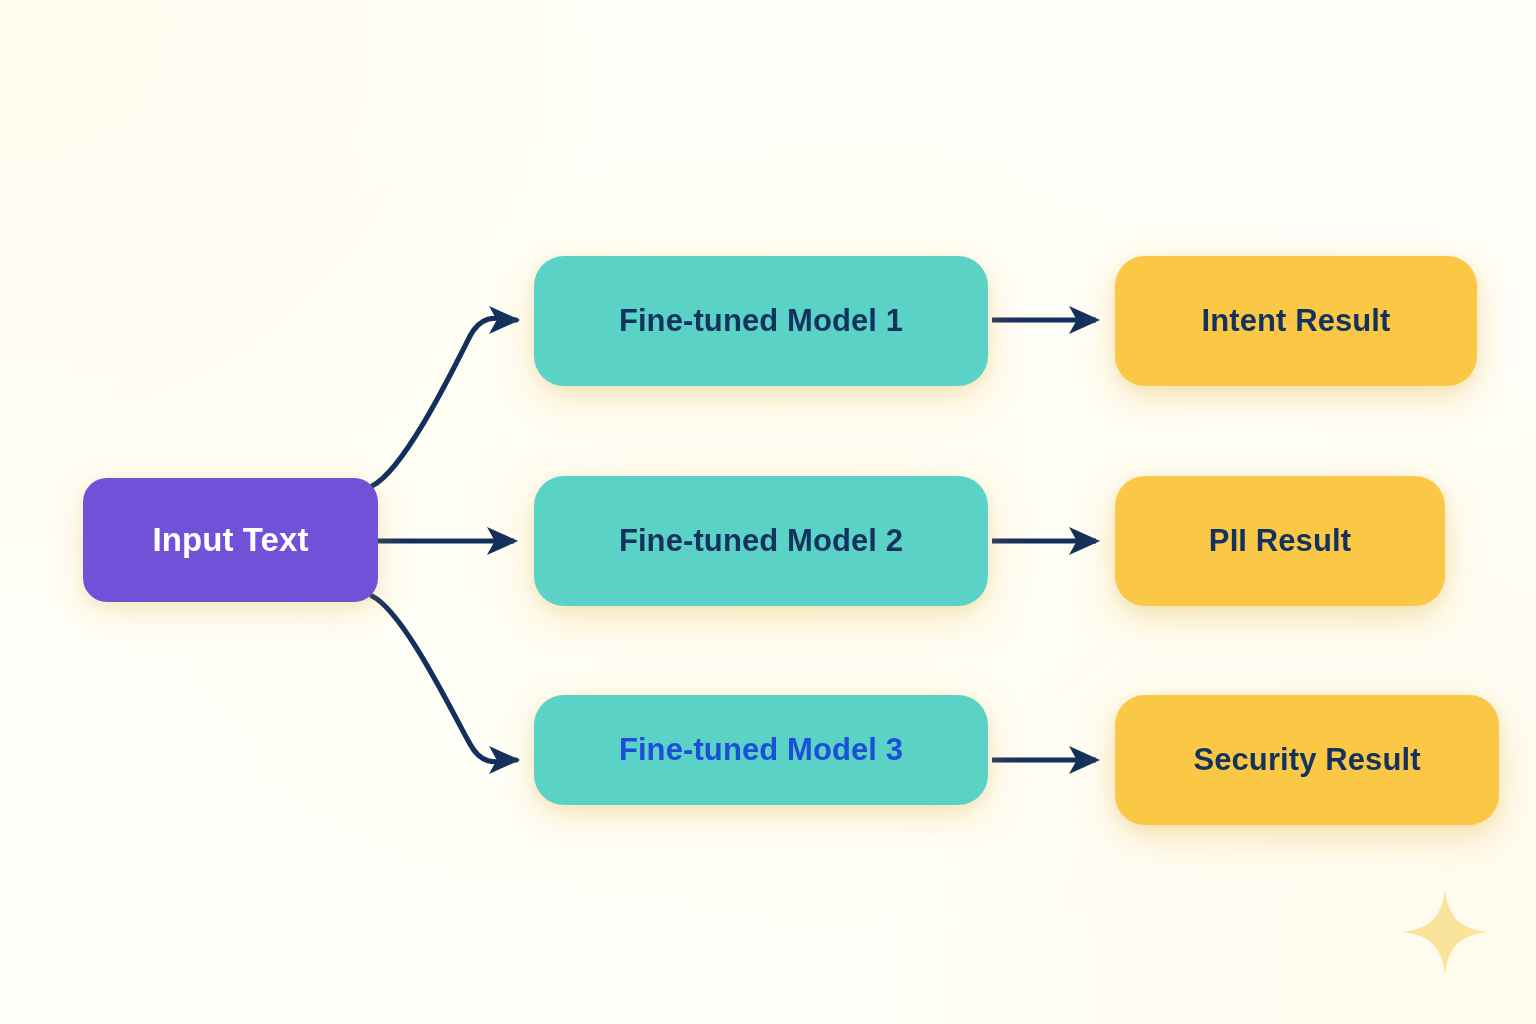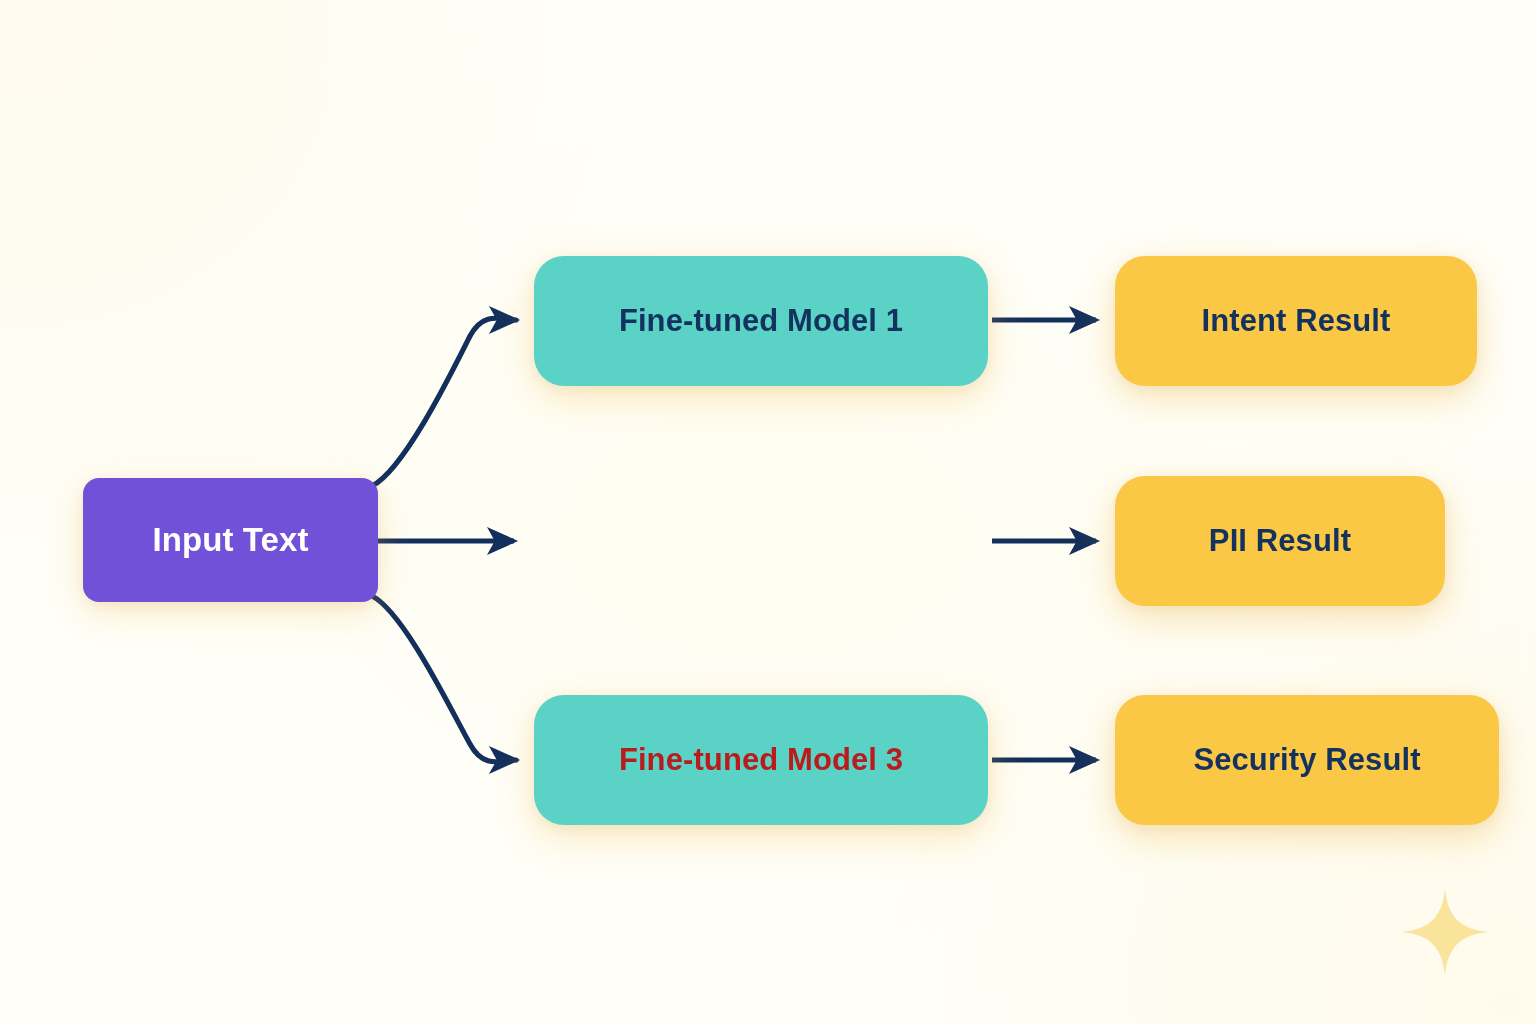--- a/index.html
+++ b/index.html
@@ -39,21 +39,21 @@
     box-sizing: border-box;
     text-align: left;
     line-height: 1.1;
     letter-spacing: 0.1px;
     z-index: 3;
   }
 
   .node-input {
     background: #7151d8;
     color: #ffffff;
-    border-radius: 16px;
+    border-radius: 24px;
     font-size: 33px;
     font-weight: bold;
     box-shadow: 0 10px 34px rgba(240,190,80,0.30), 0 3px 12px rgba(120,90,30,0.07);
   }
 
   .node-model {
     background: #5bd2c6;
     color: #14325e;
     border-radius: 30px;
     font-size: 31px;
@@ -113,18 +113,19 @@
     <path d="M 992 541 L 1096 541" fill="none" stroke="#132F5C" stroke-width="5.2" stroke-linecap="butt" marker-end="url(#arrowhead)"></path>
 
     <path d="M 992 760 L 1096 760" fill="none" stroke="#132F5C" stroke-width="5.2" stroke-linecap="butt" marker-end="url(#arrowhead)"></path>
   </svg>
 
   <div class="node node-input" style="left: 83px; top: 478px; width: 295px; height: 124px; background: rgb(113, 81, 216); color: rgb(255, 255, 255);">Input Text</div>
 
   <div class="node node-model" style="left: 534px; top: 256px; width: 454px; height: 130px; background: rgb(91, 210, 198); color: rgb(20, 50, 94);">Fine-tuned Model 1</div>
   <div class="node node-result" style="left: 1115px; top: 256px; width: 362px; height: 130px; background: rgb(251, 200, 70); color: rgb(20, 50, 94);">Intent Result</div>
 
+  <div class="node node-model" style="left: 534px; top: 476px; width: 454px; height: 130px; background: rgb(91, 210, 198); color: rgb(20, 50, 94);">Fine-tuned Model 2</div>
   <div class="node node-result" style="left: 1115px; top: 476px; width: 330px; height: 130px; background: rgb(251, 200, 70); color: rgb(20, 50, 94);">PII Result</div>
 
-  <div class="node node-model" style="left: 534px; top: 695px; width: 454px; height: 130px; background: rgb(91, 210, 198); color: #b91c1c;">Fine-tuned Model 3</div>
+  <div class="node node-model" style="left: 534px; top: 695px; width: 454px; height: 110px; background: rgb(91, 210, 198); color: #1d4ed8;">Fine-tuned Model 3</div>
   <div class="node node-result" style="left: 1115px; top: 695px; width: 384px; height: 130px; background: rgb(251, 200, 70); color: rgb(20, 50, 94);">Security Result</div>
 
 </div>
 
 </body></html>

